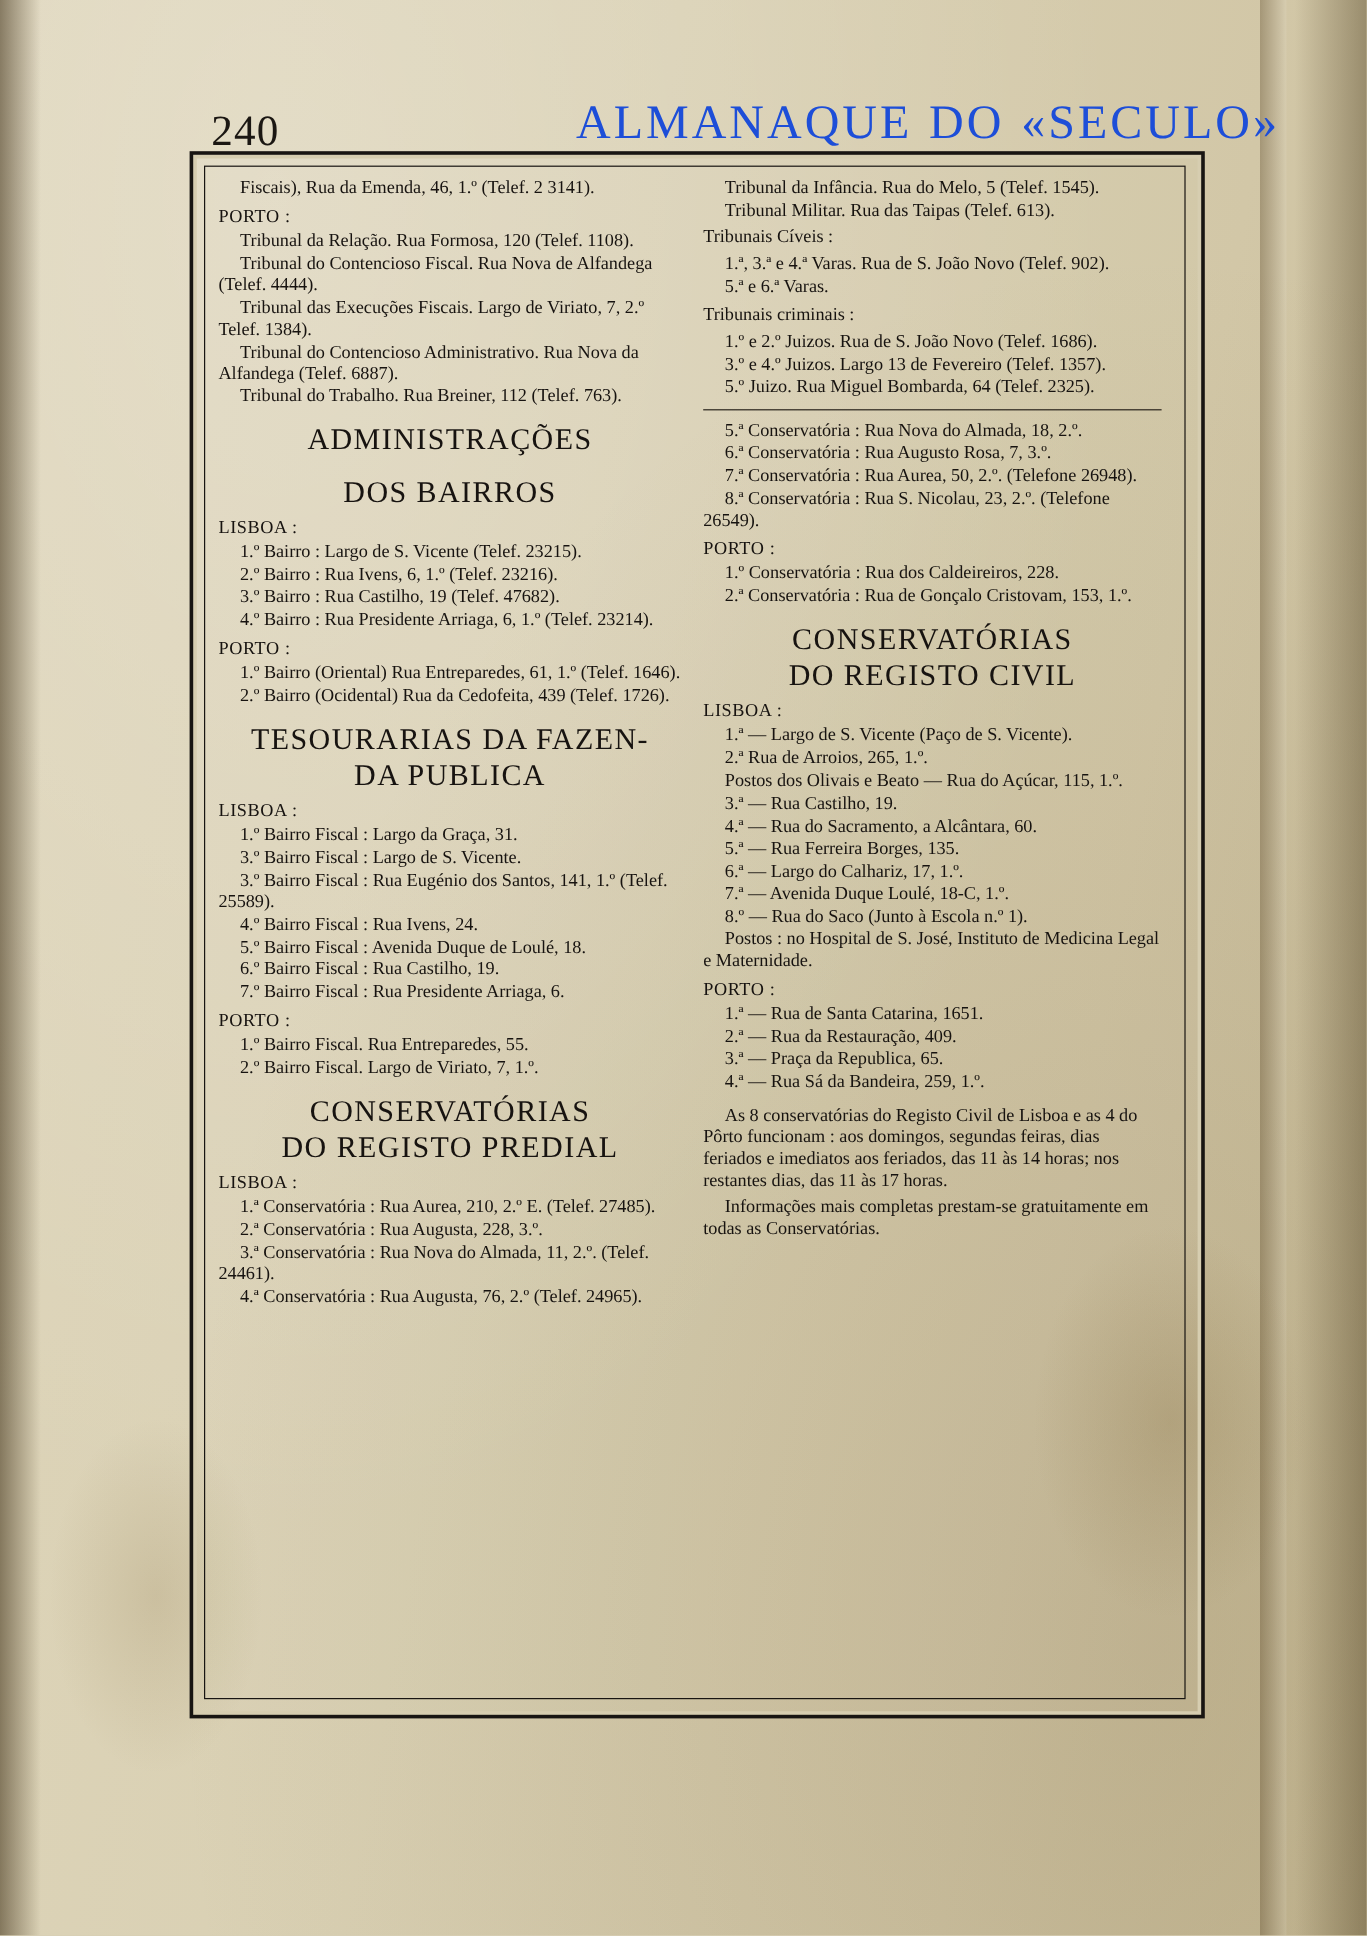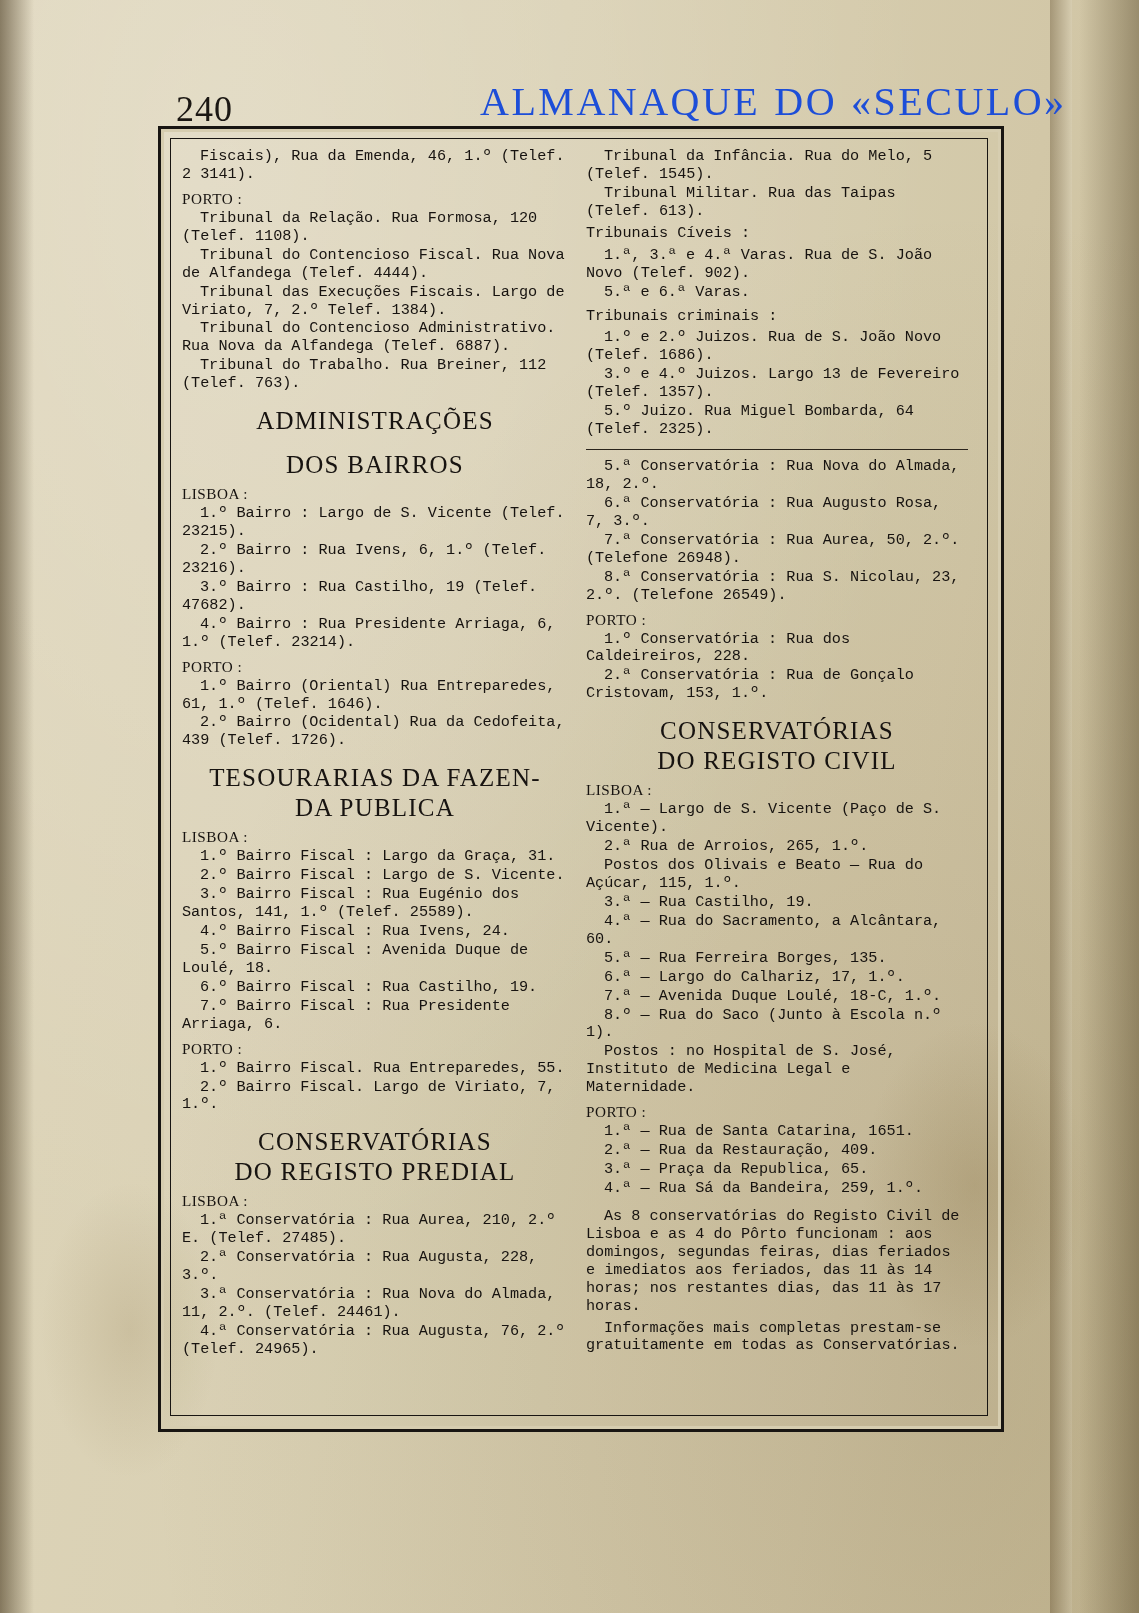--- a/index.html
+++ b/index.html
@@ -70,21 +70,21 @@
     position:absolute; left:182px; top:148px;
     width:798px; height:1262px;
     display:flex; gap:18px;
     font-size:15.2px; line-height:1.18; color:#171310;
   }
   .col { width:386px; position:relative; }
   .col.right { width:382px; }
 
   .blk { margin:0 0 0 0; }
   p { margin:0; padding:0; }
-  .ent { text-indent:18px; margin-bottom:1px;font-family:Liberation Mono, monospace; }
+  .ent { text-indent:18px; margin-bottom:1px; }
   .ent.noind { text-indent:0; }
   .lbl { margin:6px 0 2px 0; text-indent:0; letter-spacing:0.5px; }
   .h2 {
     text-align:center; font-size:25px; letter-spacing:1.2px;
     margin:14px 0 2px 0; line-height:1.12; text-indent:0;
   }
   .rule {
     border:0; border-top:1.5px solid #2a241c; margin:10px 0 8px 0;
     width:100%;
   }
@@ -135,21 +135,21 @@
       <p class="lbl">PORTO :</p>
       <p class="ent">1.º Bairro (Oriental) Rua Entreparedes, 61, 1.º (Telef. 1646).</p>
       <p class="ent">2.º Bairro (Ocidental) Rua da Cedofeita, 439 (Telef. 1726).</p>
     </div>
 
     <div class="blk">
       <p class="h2">TESOURARIAS DA FAZEN-</p>
       <p class="h2" style="margin-top:0">DA PUBLICA</p>
       <p class="lbl">LISBOA :</p>
       <p class="ent">1.º Bairro Fiscal : Largo da Graça, 31.</p>
-      <p class="ent">2.º Bairro Fiscal : Largo de S. Vicente.</p>
+      <p class="ent">3.º Bairro Fiscal : Largo de S. Vicente.</p>
       <p class="ent">3.º Bairro Fiscal : Rua Eugénio dos Santos, 141, 1.º (Telef. 25589).</p>
       <p class="ent">4.º Bairro Fiscal : Rua Ivens, 24.</p>
       <p class="ent">5.º Bairro Fiscal : Avenida Duque de Loulé, 18.</p>
       <p class="ent">6.º Bairro Fiscal : Rua Castilho, 19.</p>
       <p class="ent">7.º Bairro Fiscal : Rua Presidente Arriaga, 6.</p>
       <p class="lbl">PORTO :</p>
       <p class="ent">1.º Bairro Fiscal. Rua Entreparedes, 55.</p>
       <p class="ent">2.º Bairro Fiscal. Largo de Viriato, 7, 1.º.</p>
     </div>
 

